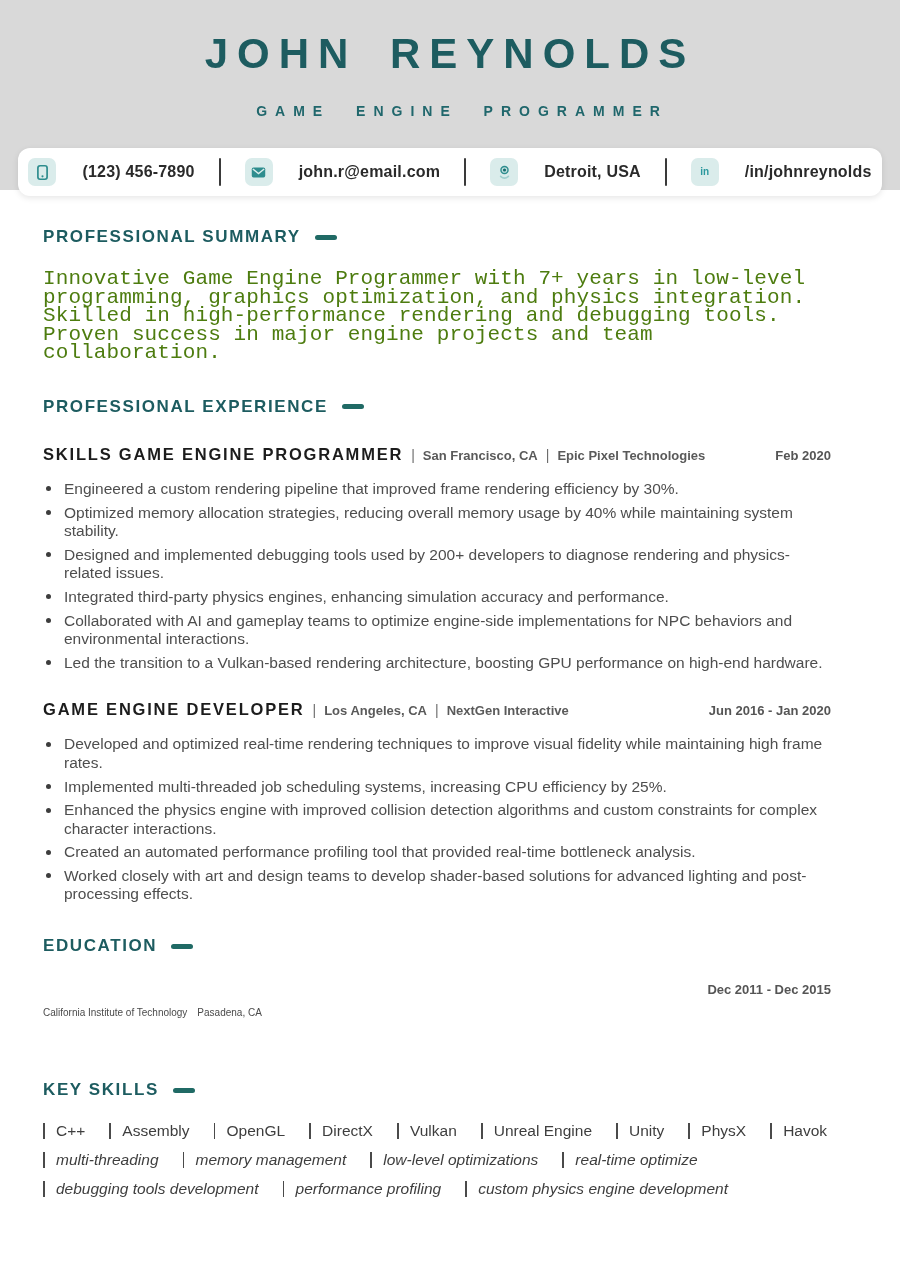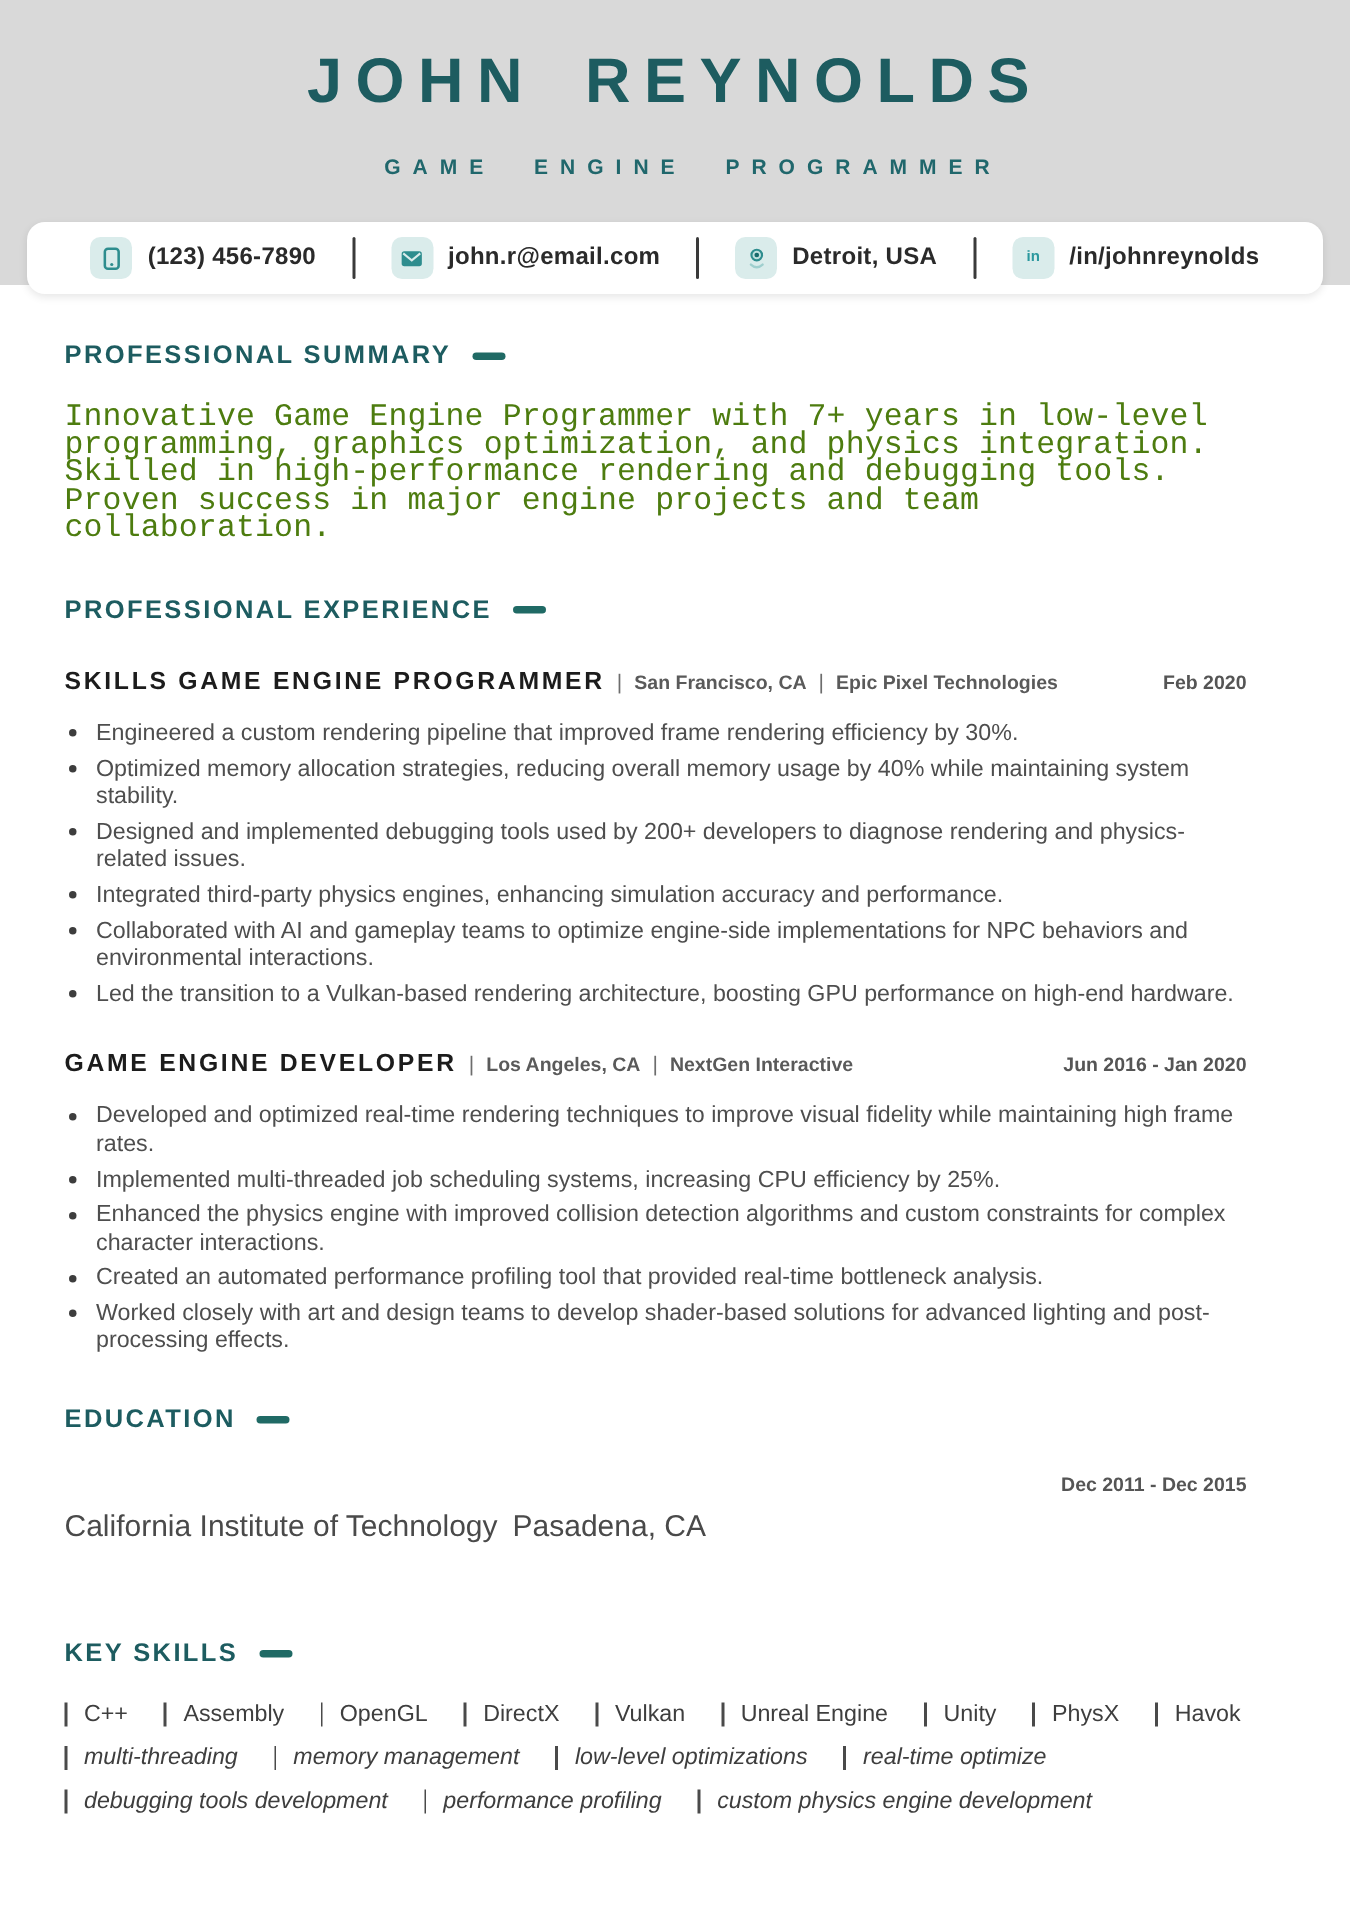--- a/index.html
+++ b/index.html
@@ -17,21 +17,21 @@
   .role {
     position:absolute; top:103px; left:12px; width:900px; text-align:center;
     font-size:14px; font-weight:700; letter-spacing:8px; word-spacing:14px; color:#20676c;
   }
   
   .contact-bar {
     position:absolute; top:148px; left:18px; right:18px; height:48px;
     background:#ffffff; border-radius:12px; box-shadow:0 2px 6px rgba(0,0,0,0.10);
     display:flex; align-items:center; justify-content:center; gap:24px; z-index:2;
   }
-  .contact-item { display:flex; align-items:center; gap:10px; }
+  .contact-item { display:flex; align-items:center; gap:26px; }
   .icon-box {
     width:28px; height:28px; border-radius:7px; background:#daeceb;
     display:flex; align-items:center; justify-content:center; flex:0 0 auto;
   }
   .icon-box svg { display:block; }
   .in-glyph { font-size:10px; font-weight:700; color:#2b989e; line-height:1; }
   .contact-label { font-size:16px; font-weight:700; color:#2a2a2a; letter-spacing:0.2px; }
   .vsep { width:2px; height:28px; background:#3a3a3a; border-radius:1px; }
   
   .body { position:absolute; top:196px; left:0; width:900px; padding:31px 69px 0 43px; }
@@ -57,21 +57,21 @@
     font-size:15.5px; line-height:18.6px; color:#4e4e4e;
   }
   ul.bullets li::before {
     content:""; position:absolute; left:3px; top:6.5px; width:5px; height:5px;
     border-radius:50%; background:#3d3d3d;
   }
   .sec-education { margin-top:32px; }
   .edu-row { display:flex; align-items:baseline; margin-top:26px; }
   .edu-degree { font-size:15px; font-weight:700; color:#1c1c1c; }
   .edu-date { margin-left:auto; font-size:13px; font-weight:700; color:#555555; }
-  .edu-school { display:flex; gap:10px; margin-top:10px; font-size:20px; color:#4a4a4a; }
+  .edu-school { display:flex; gap:10px; margin-top:10px; font-size:10px; color:#4a4a4a; }
   .sec-skills { margin-top:62px; }
   ul.skill-row { list-style:none; display:flex; flex-wrap:wrap; column-gap:24px; row-gap:10px; margin-top:22px; }
   ul.skill-row + ul.skill-row { margin-top:11px;font-style:italic; }
   ul.skill-row li {
     position:relative; padding-left:13px; font-size:15.5px; color:#3e3e3e; white-space:nowrap;
   }
   ul.skill-row li::before {
     content:""; position:absolute; left:0; top:1px; bottom:1px; width:1.8px; background:#4a4a4a;
   }
 </style>

